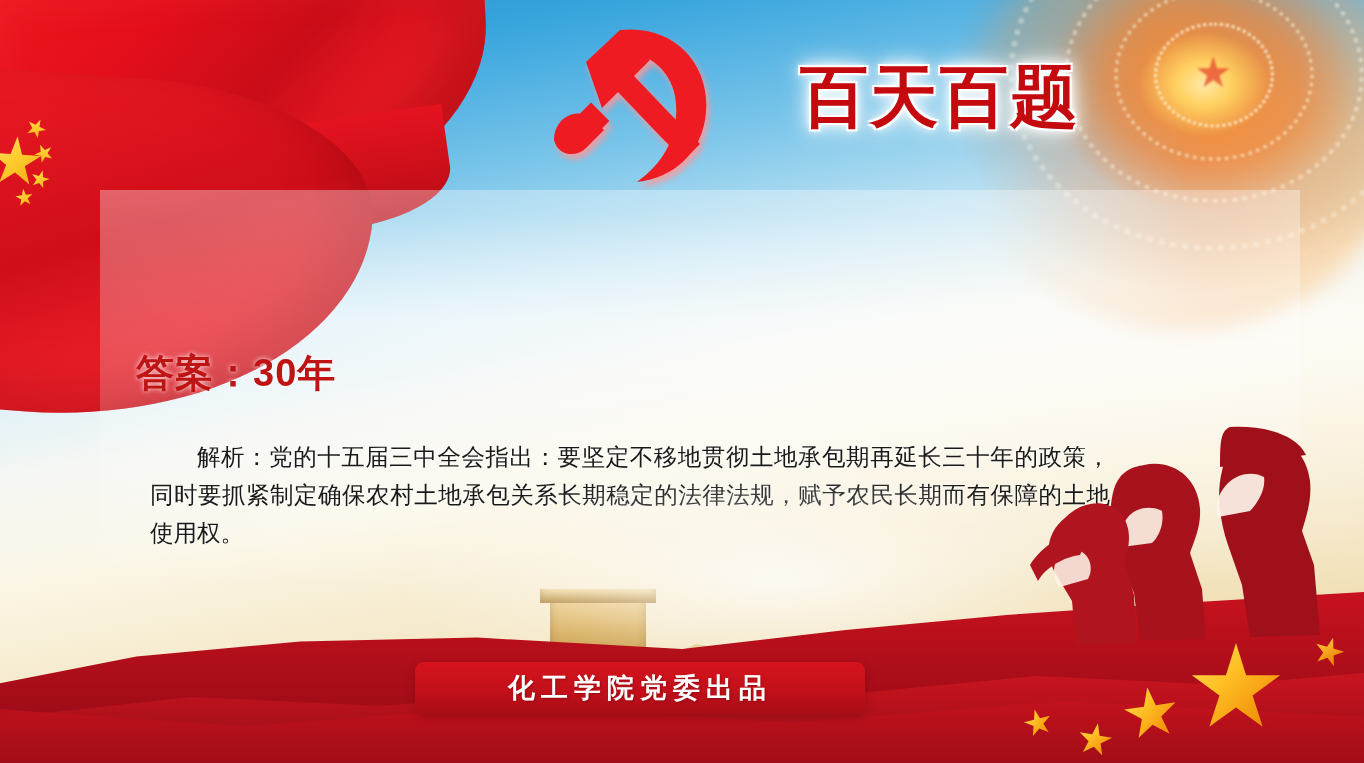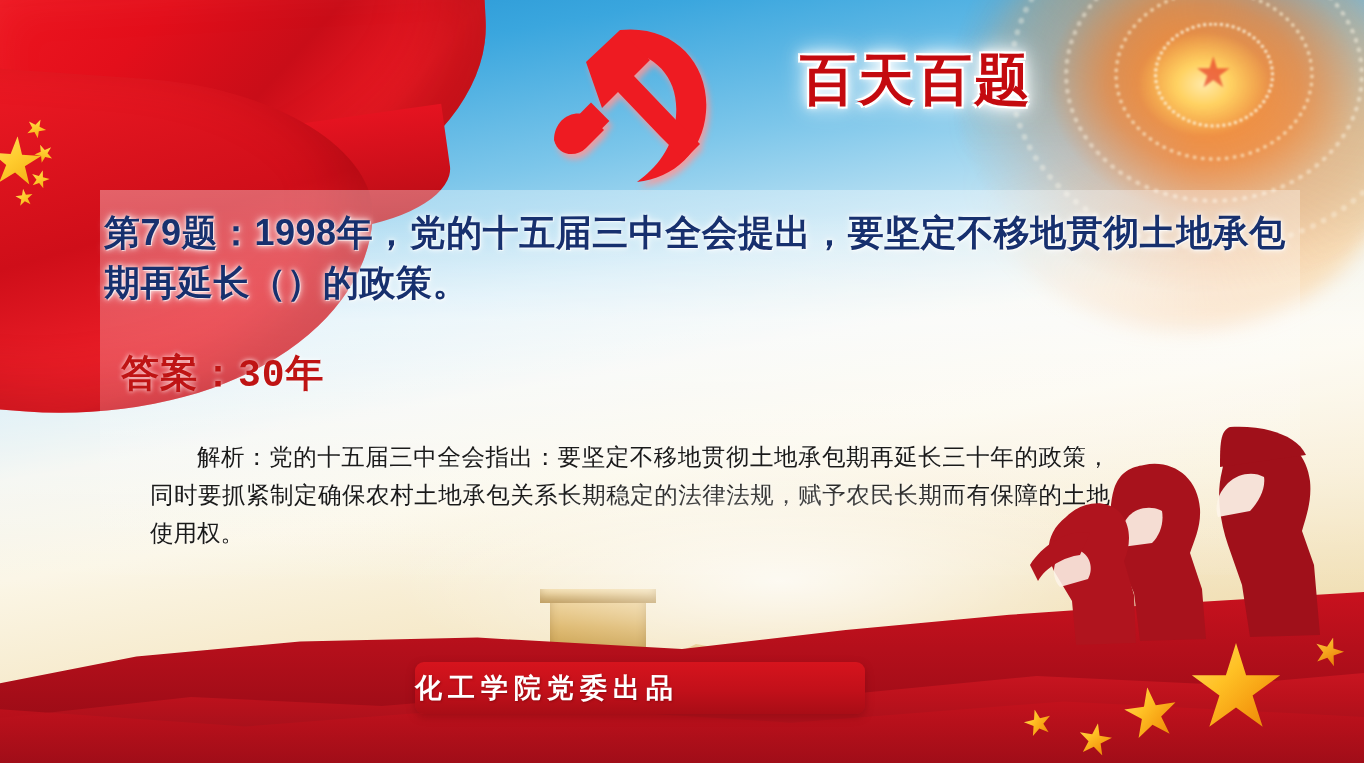--- a/index.html
+++ b/index.html
@@ -86,47 +86,46 @@
   .gs3{ left:86px; top:98px; width:19px; height:19px; transform:rotate(12deg);}
   .gs4{ left:72px; top:118px; width:18px; height:18px; transform:rotate(-12deg);}
 
   
   .emblem{ position:absolute; left:524px; top:8px; width:250px; height:190px; }
   .emblem svg{ width:100%; height:100%; display:block;
     filter:drop-shadow(3px 5px 3px rgba(255,150,150,.85)); }
 
   
   .title{
-    position:absolute; left:800px; top:56px;
-    font-size:56px; font-weight:700; letter-spacing:2px; line-height:1;
+    position:absolute; left:800px; top:62px;
+    font-size:68px; font-weight:700; letter-spacing:2px; line-height:1;
     color:#c40a0f;
     text-shadow:
       0 0 6px #fff, 0 0 12px #fff, 0 0 20px #fff, 0 0 28px #fff,
       2px 2px 0 #fff, -2px -2px 0 #fff, 2px -2px 0 #fff, -2px 2px 0 #fff;
     white-space:nowrap;
-    font-family:Liberation Mono, monospace;
   }
 
   
   .card{
     position:absolute; left:100px; top:190px; width:1200px; height:385px;
     background:linear-gradient(180deg, rgba(255,255,255,.34) 0%, rgba(255,255,255,.18) 60%, rgba(255,255,255,.04) 100%);
     pointer-events:none;
   }
 
   .question{
     position:absolute; left:104px; top:208px; width:1196px;
     font-size:36px; font-weight:700; line-height:1.38;
     color:#17306e; letter-spacing:.5px;
     text-shadow:0 0 5px rgba(255,255,255,.95), 0 0 10px rgba(255,255,255,.8), 1px 1px 0 rgba(255,255,255,.6);
   }
 
   .answer{
-    position:absolute; left:121px; top:348px;
-    font-family:Liberation Mono, monospace;
+    position:absolute; left:136px; top:348px;
+    font-family:Liberation Sans, sans-serif;
     font-size:38px; font-weight:700; color:#bf1414; letter-spacing:1px;
     text-shadow:0 0 5px rgba(255,255,255,.9);
   }
 
   .explain{
     position:absolute; left:150px; top:438px; width:960px;
     font-size:23.5px; line-height:1.62; color:#1a1a1a;
     text-indent:2em; text-align:justify;
     text-shadow:0 0 4px rgba(255,255,255,.85);
   }
@@ -263,21 +262,21 @@
   .sB{ right:186px; bottom:22px; width:54px; height:54px; transform:rotate(-8deg); }
   .sC{ right:252px; bottom:6px; width:34px; height:34px; transform:rotate(10deg); }
   .sD{ right:312px; bottom:26px; width:28px; height:28px; transform:rotate(-14deg); }
   .sE{ right:20px; bottom:96px; width:30px; height:30px; transform:rotate(16deg); opacity:.9;}
 
   
   .footer-banner{
     position:absolute; left:415px; top:662px; width:450px; height:52px;
     background:linear-gradient(180deg,#d6141d 0%,#c2101a 55%,#a80d16 100%);
     border-radius:9px;
-    display:flex; align-items:center; justify-content:flex-start;
+    display:flex; align-items:center; justify-content:center;
     box-shadow:0 3px 8px rgba(100,6,10,.35);
   }
   .footer-text{
     font-family:"Liberation Serif","DejaVu Serif",serif;
     font-size:27px; font-weight:700; color:#fff; letter-spacing:6px;
     text-shadow:1px 1px 2px rgba(110,6,10,.5);
   }
 </style>
 </head>
 <body>
@@ -314,21 +313,20 @@
                  C52 150 34 148 30 132 Z"></path>
         <rect x="54" y="100" width="26" height="26" transform="rotate(45 67 113)"></rect>
       </g>
     </svg>
   </div>
 
   <div class="title">百天百题</div>
 
   <div class="card"></div>
 
-  <div class="question">第79题：1998年，党的十五届三中全会提出，要坚定不移地贯彻土地承包期再延长（）的政策。</div>
   <div class="answer">答案：30年</div>
   <div class="explain">解析：党的十五届三中全会指出：要坚定不移地贯彻土地承包期再延长三十年的政策，同时要抓紧制定确保农村土地承包关系长期稳定的法律法规，赋予农民长期而有保障的土地使用权。</div>
 
   <div class="wall-scene">
     <div class="wall-ridge"></div>
     <div class="wall-band"></div>
     <div class="wall-band2"></div>
     <div class="tower t1"></div>
     <div class="tower t1b"></div>
 

